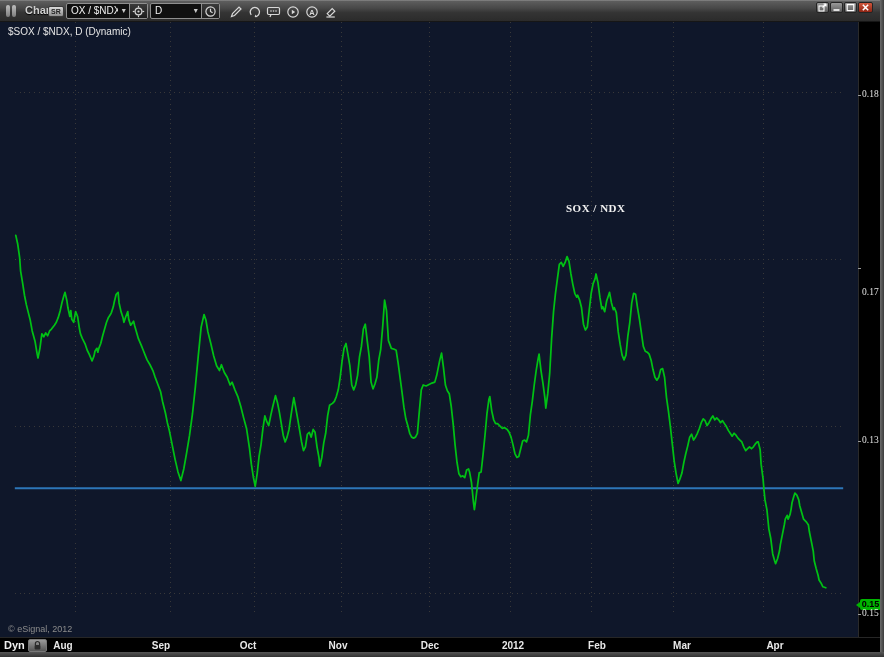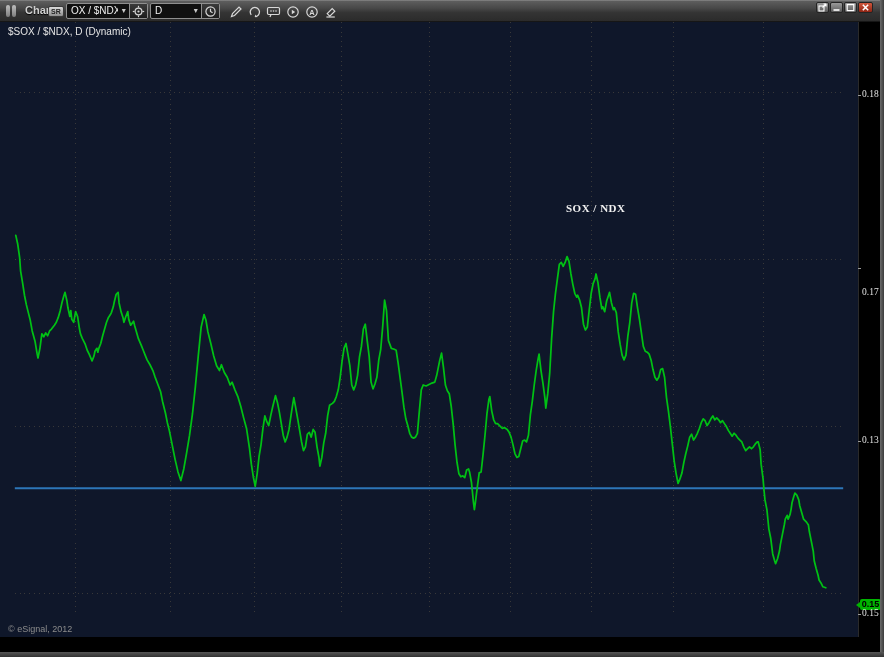--- a/index.html
+++ b/index.html
@@ -241,16 +241,36 @@
   <div class="ytick-mark" style="top: 73px;"></div>
       <div class="ytick" style="top: 67px;">0.18</div>
       <div class="ytick-mark" style="top: 246px;"></div>
       <div class="ytick" style="top: 236px; margin-top: 29px;">0.17</div>
       <div class="ytick-mark" style="top: 419px;"></div>
       <div class="ytick" style="top: 413px;">0.13</div>
       <div class="ytick-mark" style="top: 592px;"></div>
       <div class="ytick" style="top: 586px;">0.15</div>
     </div>
 
+  <div class="xaxis" id="xaxis">
+    <div class="dyn-label">Dyn</div>
+    <div class="lock-btn">
+      <span>
+        <svg class="icn" width="11" height="11" viewBox="0 0 11 11">
+            <path d="M3.4 5V3.6a2.1 2.1 0 0 1 4.2 0V5" fill="none" stroke="#2b2b2b" stroke-width="1.2"></path>
+            <rect x="2.6" y="5" width="5.8" height="4.4" rx="0.8" fill="#2b2b2b"></rect>
+          </svg>
+      </span>
+    </div>
+  <div class="month-label" style="left: 45px;">Aug</div>
+      <div class="month-label" style="left: 143px;">Sep</div>
+      <div class="month-label" style="left: 230px;">Oct</div>
+      <div class="month-label" style="left: 320px;">Nov</div>
+      <div class="month-label" style="left: 412px;">Dec</div>
+      <div class="month-label" style="left: 495px;">2012</div>
+      <div class="month-label" style="left: 579px;">Feb</div>
+      <div class="month-label" style="left: 664px;">Mar</div>
+      <div class="month-label" style="left: 757px;">Apr</div>
+    </div>
 
   <div class="border-right"></div>
   <div class="border-bottom"></div>
 </div>
 
 </body></html>

